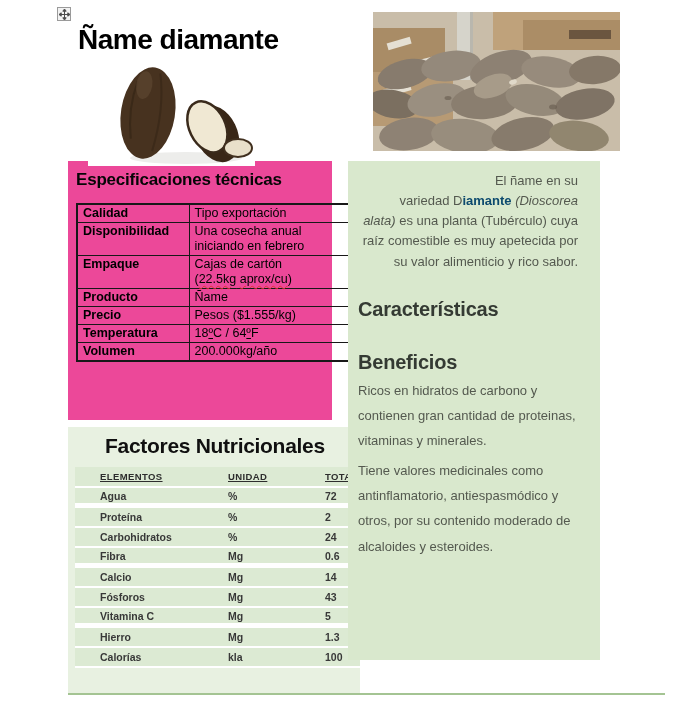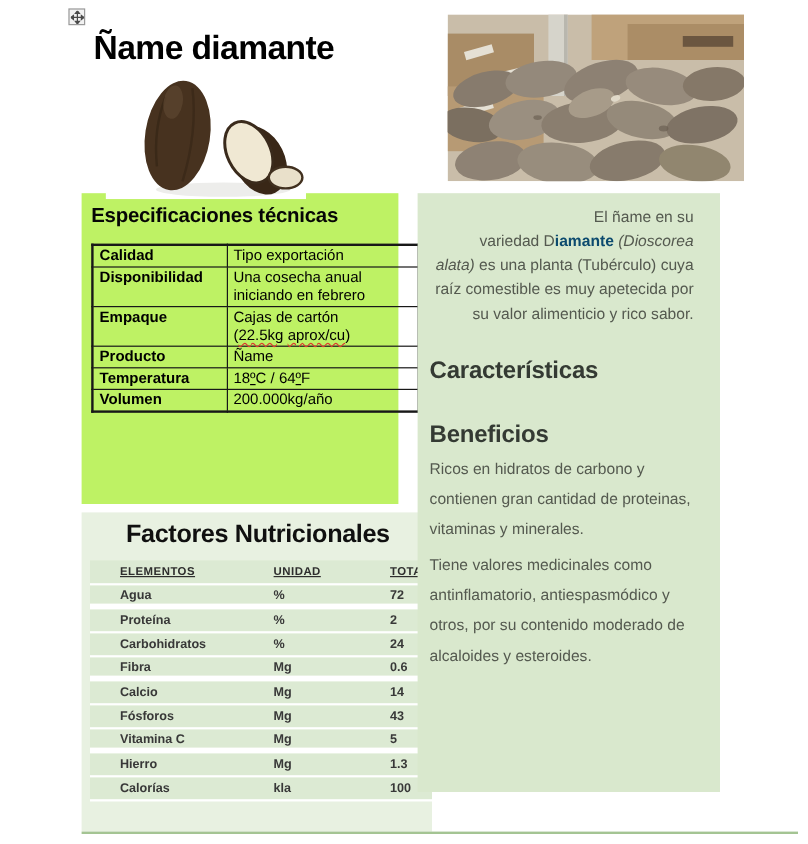--- a/index.html
+++ b/index.html
@@ -9,21 +9,21 @@
     font-family:"Liberation Sans", sans-serif; overflow:hidden; color:#000;
   }
   
   .move-handle { position:absolute; left:57px; top:7px; width:14px; height:14px;
     border:1px solid #9a9a9a; background:#f2f2f2; display:flex; align-items:center; justify-content:center; }
   .doc-title { position:absolute; left:78px; top:24px; font-size:28px; font-weight:700; letter-spacing:-0.5px; color:#000; }
   .yam-image { position:absolute; left:88px; top:58px; width:167px; height:108px; z-index:3; }
   .photo-image { position:absolute; left:373px; top:12px; width:247px; height:139px; }
 
   
-  .left-panel { position:absolute; left:68px; top:161px; width:264px; height:259px; background:#bef264;padding-left:16px; }
+  .left-panel { position:absolute; left:68px; top:161px; width:264px; height:259px; background:#ec4899;padding-left:16px; }
   .nut-panel  { position:absolute; left:68px; top:427px; width:292px; height:266px; background:#e8f1e1; }
   .right-panel{ position:absolute; left:348px; top:161px; width:252px; height:499px; background:#d9e8cd; padding:8px 22px 0 10px; }
   .bottom-rule{ position:absolute; left:68px; top:693px; width:597px; height:2px; background:#a4c493; }
 
   .spec-heading { position:absolute; left:8px; top:9px; font-size:17px; font-weight:700; color:#060606; letter-spacing:-0.2px; }
 
   .spec-table { position:absolute; left:8px; top:42px; width:274px; border-collapse:collapse; border:2px solid #181818; table-layout:fixed; }
   .spec-table th, .spec-table td { border:1px solid #181818; font-size:12.5px; line-height:1.2; padding:1px 5px; text-align:left; vertical-align:top; }
   .spec-table th { width:112px; font-weight:700; }
 
@@ -143,20 +143,24 @@
             <th>Empaque</th>
             <td><span>Cajas de cartón</span><br><span>(</span><span class="sq">22.5kg</span><span> </span><span class="sq">aprox/cu</span><span>)</span></td>
           </tr>
 
 
           <tr>
             <th>Producto</th>
             <td><span>Ñame</span></td>
           </tr>
 
+          <tr>
+            <th>Precio</th>
+            <td><span>Pesos ($1.555/kg)</span></td>
+          </tr>
 
           <tr>
             <th>Temperatura</th>
             <td><span>18</span><span class="u">º</span><span>C / 64</span><span class="u">º</span><span>F</span></td>
           </tr>
 
 
           <tr>
             <th>Volumen</th>
             <td><span>200.000kg/año</span></td>

